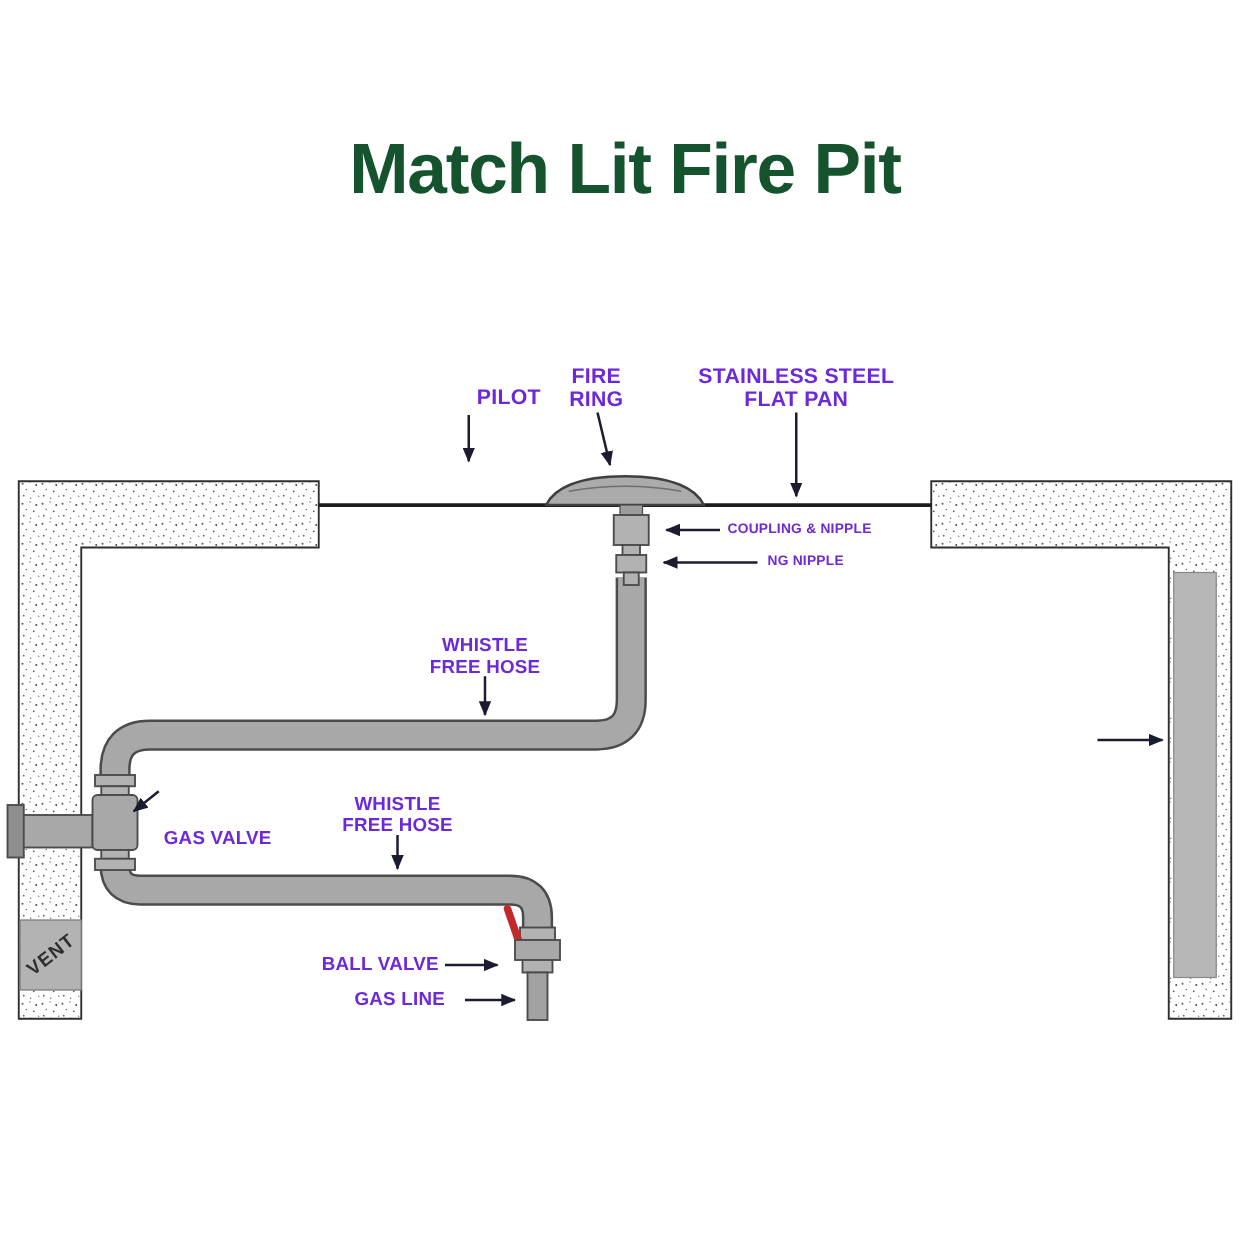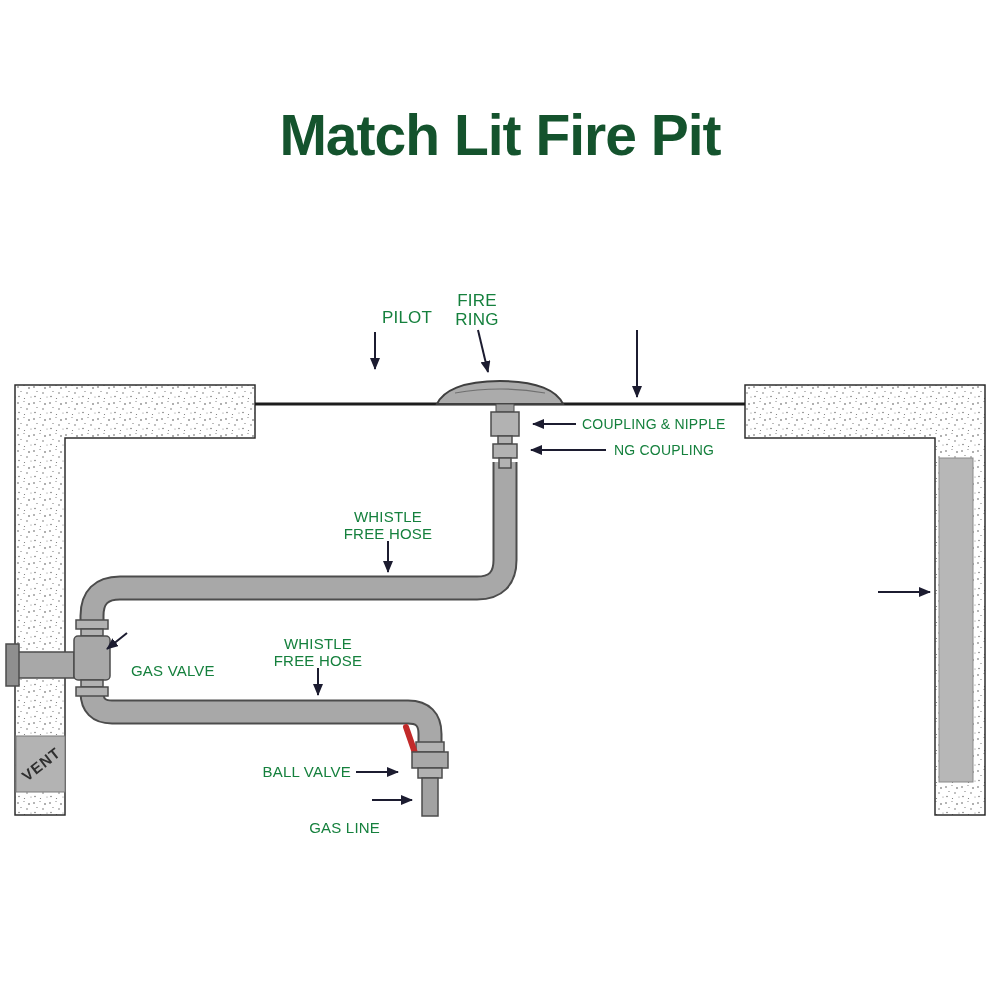--- a/index.html
+++ b/index.html
@@ -3,27 +3,27 @@
 <meta charset="utf-8">
 <style>
   html,body{margin:0;padding:0;background:#ffffff;}
   .page{position:relative;width:1000px;height:1000px;background:#ffffff;overflow:hidden;
         font-family:"Liberation Sans",sans-serif;}
   .title{position:absolute;top:102px;left:0;width:1000px;margin:0;text-align:center;
          font-size:57px;font-weight:bold;letter-spacing:-1px;color:#14532d;}
   .subtitle{position:absolute;top:188px;left:0;width:1000px;margin:0;text-align:center;
             font-size:27px;font-weight:normal;color:#111111;}
   svg.diagram{position:absolute;left:0;top:0;}
-  .lbl{position:absolute;font-weight:normal;color:#15803d;white-space:pre-line;
+  .lbl{position:absolute;font-weight:bold;color:#6d28d9;white-space:pre-line;
        line-height:1.12;letter-spacing:0.2px;}
   .center{transform:translateX(-50%);text-align:center;}
   .rightal{transform:translateX(-100%);text-align:right;}
   .lg{font-size:17px;}
   .md{font-size:15px;}
-  .sm{font-size:14px;}
+  .sm{font-size:11px;}
   .vent-label{position:absolute;font-weight:bold;font-size:15px;color:#2f2f2f;
               transform:translate(-50%,-50%) rotate(-38deg);letter-spacing:1px;}
   .pipe-under{fill:none;stroke:#4c4c4c;stroke-width:25;}
   .pipe-over{fill:none;stroke:#a8a8a8;stroke-width:21;}
   .fit{fill:#b2b2b2;stroke:#4c4c4c;stroke-width:1.5;}
   .arrowline{stroke:#1c1c30;stroke-width:2;fill:none;}
 </style>
 </head>
 <body>
 
@@ -105,24 +105,26 @@
     <line class="arrowline" marker-end="url(#arrowhead)" x1="127" y1="633" x2="107" y2="649"></line>
     <line class="arrowline" marker-end="url(#arrowhead)" x1="318" y1="668" x2="318" y2="695"></line>
     <line class="arrowline" marker-end="url(#arrowhead)" x1="356" y1="772" x2="398" y2="772"></line>
     <line class="arrowline" marker-end="url(#arrowhead)" x1="372" y1="800" x2="412" y2="800"></line>
     <line class="arrowline" marker-end="url(#arrowhead)" x1="878" y1="592" x2="930" y2="592"></line>
   </svg>
 
   <div class="lbl lg center" style="left:375px;top:308px;margin-left:32px;">PILOT</div>
   <div class="lbl lg center" style="left:477px;top:291px;">FIRE
 RING</div>
+  <div class="lbl lg center" style="left:637px;top:291px;">STAINLESS STEEL
+FLAT PAN</div>
   <div class="lbl sm" style="left:582px;top:417px;">COUPLING &amp; NIPPLE</div>
-  <div class="lbl sm" style="left:614px;top:443px;">NG COUPLING</div>
+  <div class="lbl sm" style="left:614px;top:443px;">NG NIPPLE</div>
   <div class="lbl md center" style="left:388px;top:509px;">WHISTLE
 FREE HOSE</div>
   <div class="lbl md" style="left:131px;top:615px;margin-top:48px;">GAS VALVE</div>
   <div class="lbl md center" style="left:318px;top:636px;">WHISTLE
 FREE HOSE</div>
   <div class="lbl md rightal" style="left:351px;top:764px;">BALL VALVE</div>
-  <div class="lbl md rightal" style="left:380px;top:792px;margin-top:28px;">GAS LINE</div>
+  <div class="lbl md rightal" style="left:356px;top:792px;">GAS LINE</div>
   <div class="vent-label" style="left:41px;top:764px;">VENT</div>
 
 </div>
 
 </body></html>

